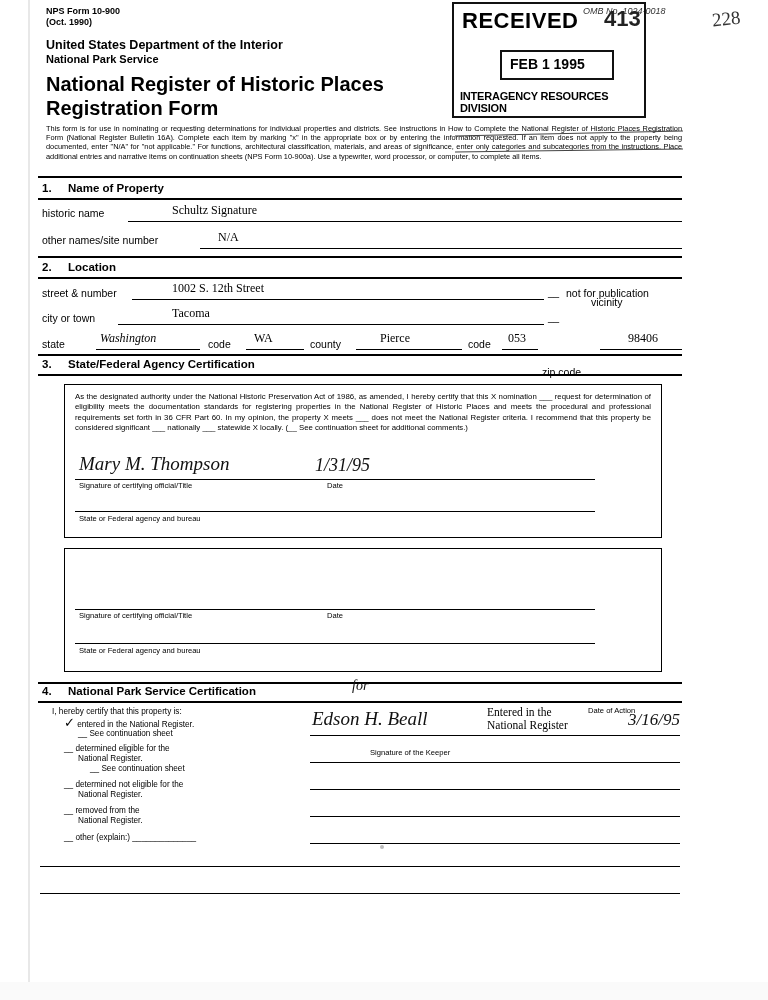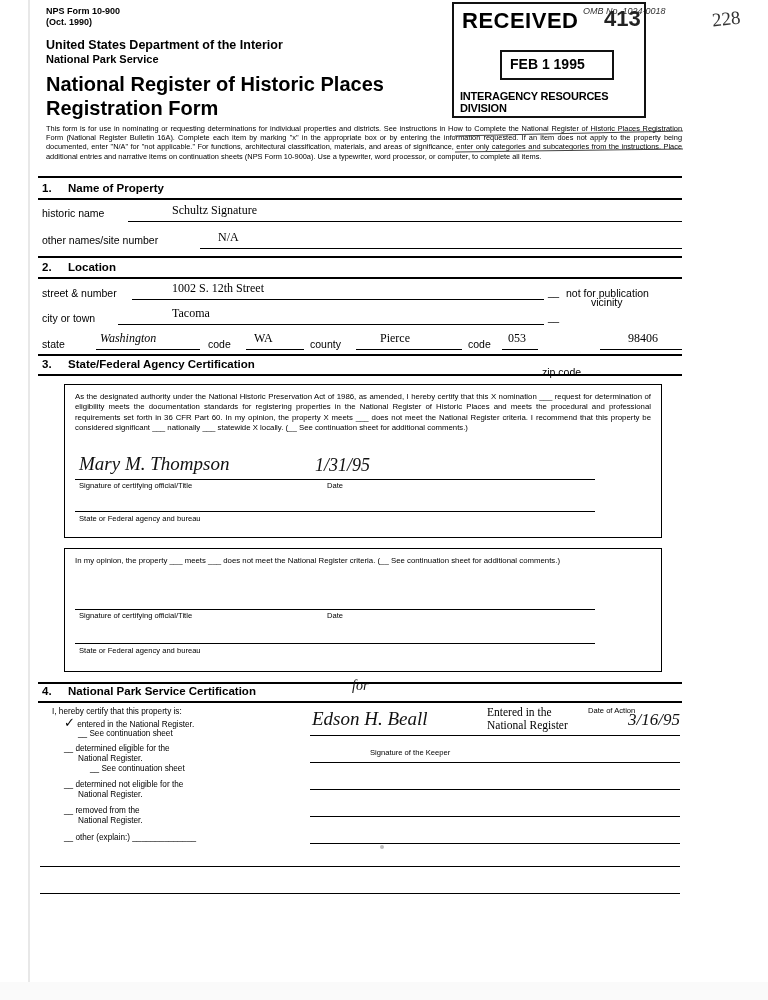--- a/index.html
+++ b/index.html
@@ -220,21 +220,20 @@
     <div class="sig-script" style="left:14px;top:68px;font-size:19px;">Mary M. Thompson</div>
     <div class="sig-script" style="left:250px;top:70px;font-size:18px;">1/31/95</div>
     <div class="sigline" style="left:10px;top:94px;width:520px;"></div>
     <div class="cert-small" style="left:14px;top:96px;">Signature of certifying official/Title</div>
     <div class="cert-small" style="left:262px;top:96px;">Date</div>
     <div class="sigline" style="left:10px;top:126px;width:520px;"></div>
     <div class="cert-small" style="left:14px;top:129px;">State or Federal agency and bureau</div>
   </div>
 
   <div class="cert-box" style="left:64px;top:548px;width:596px;height:122px;">
-    <div class="cert-text" style="left:10px;top:7px;width:520px;">In my opinion, the property ___ meets ___ does not meet the National Register criteria. (__ See continuation sheet for additional comments.)</div>
     <div class="sigline" style="left:10px;top:60px;width:520px;"></div>
     <div class="cert-small" style="left:14px;top:62px;">Signature of certifying official/Title</div>
     <div class="cert-small" style="left:262px;top:62px;">Date</div>
     <div class="sigline" style="left:10px;top:94px;width:520px;"></div>
     <div class="cert-small" style="left:14px;top:97px;">State or Federal agency and bureau</div>
   </div>
 
   <div class="rule" style="left:38px;top:682px;width:644px;"></div>
   <div class="sec" style="left:42px;top:685px;">4.</div>
   <div class="sec" style="left:68px;top:685px;">National Park Service Certification</div>

